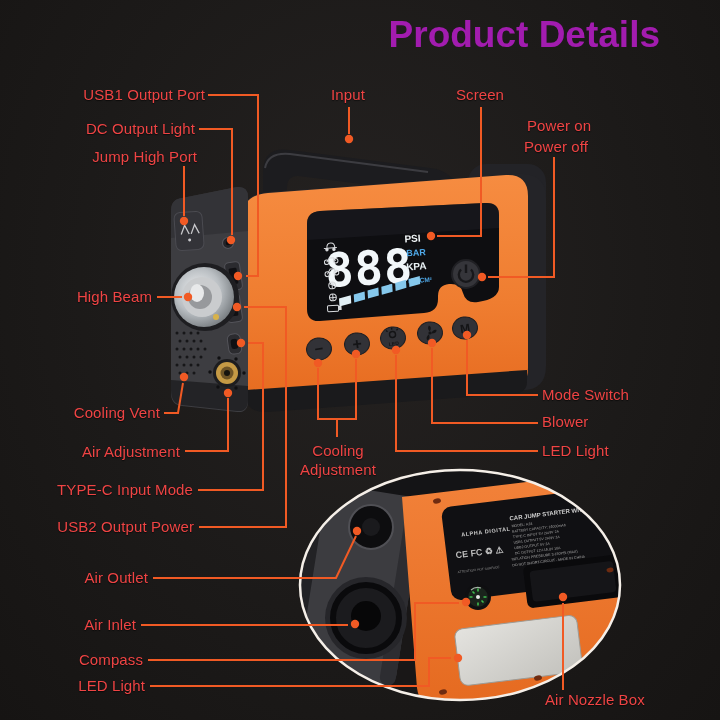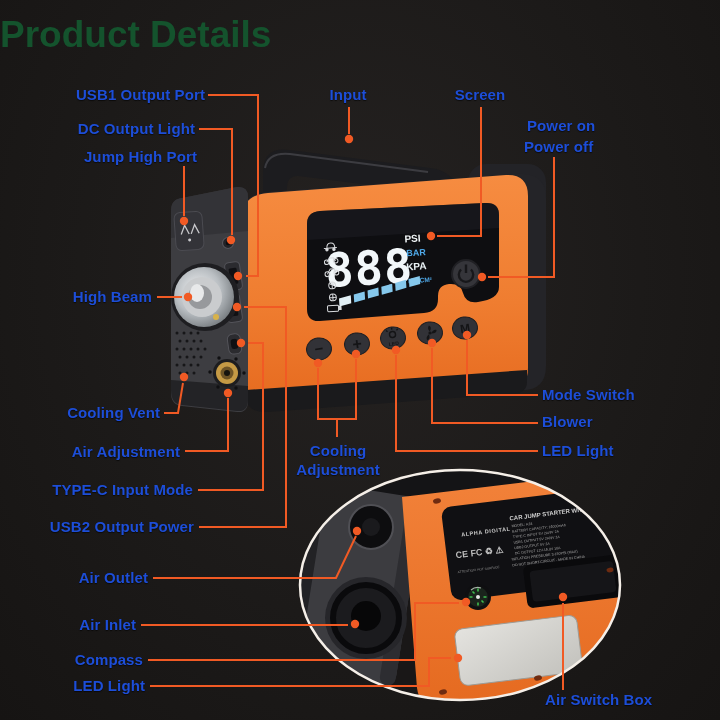--- a/index.html
+++ b/index.html
@@ -3,25 +3,25 @@
 <meta charset="utf-8">
 <style>
   html,body{margin:0;padding:0}
   body{
     width:720px;height:720px;position:relative;overflow:hidden;
     background:radial-gradient(ellipse at 50% 38%, #252221 0%, #1c1a19 55%, #161413 100%);
     font-family:"Liberation Sans",sans-serif;
   }
   #stage{position:absolute;inset:0;width:720px;height:720px}
   .title{
-    position:absolute;top:14px;left:0;width:660px;text-align:left;
-    color:#14532d;font-size:37px;font-weight:bold;letter-spacing:0px;
+    position:absolute;top:14px;left:0;width:660px;text-align:right;
+    color:#a21caf;font-size:37px;font-weight:bold;letter-spacing:0px;
   }
   .label{
-    position:absolute;color:#1d4ed8;font-size:15px;font-weight:bold;
+    position:absolute;color:#ef4444;font-size:15px;font-weight:normal;
     line-height:18px;white-space:nowrap;letter-spacing:0.1px;
     text-shadow:0 1px 1px rgba(0,0,0,.6);
   }
   .label.ra{text-align:right}
   .label.ctr{transform:translateX(-50%)}
   svg{position:absolute;inset:0}
 </style>
 </head>
 <body>
 
@@ -373,13 +373,13 @@
 <div class="label ra" style="top:518px;right:526px">USB2 Output Power</div>
 <div class="label" style="top:386px;left:542px">Mode Switch</div>
 <div class="label" style="top:413px;left:542px">Blower</div>
 <div class="label" style="top:442px;left:542px">LED Light</div>
 <div class="label ctr" style="top:442px;left:338px">Cooling</div>
 <div class="label ctr" style="top:461px;left:338px">Adjustment</div>
 <div class="label ra" style="top:569px;right:572px">Air Outlet</div>
 <div class="label ra" style="top:616px;right:584px">Air Inlet</div>
 <div class="label ra" style="top:651px;right:577px">Compass</div>
 <div class="label ra" style="top:677px;right:575px">LED Light</div>
-<div class="label" style="top:691px;left:545px">Air Switch Box</div>
+<div class="label" style="top:691px;left:545px">Air Nozzle Box</div>
 
 </body></html>

